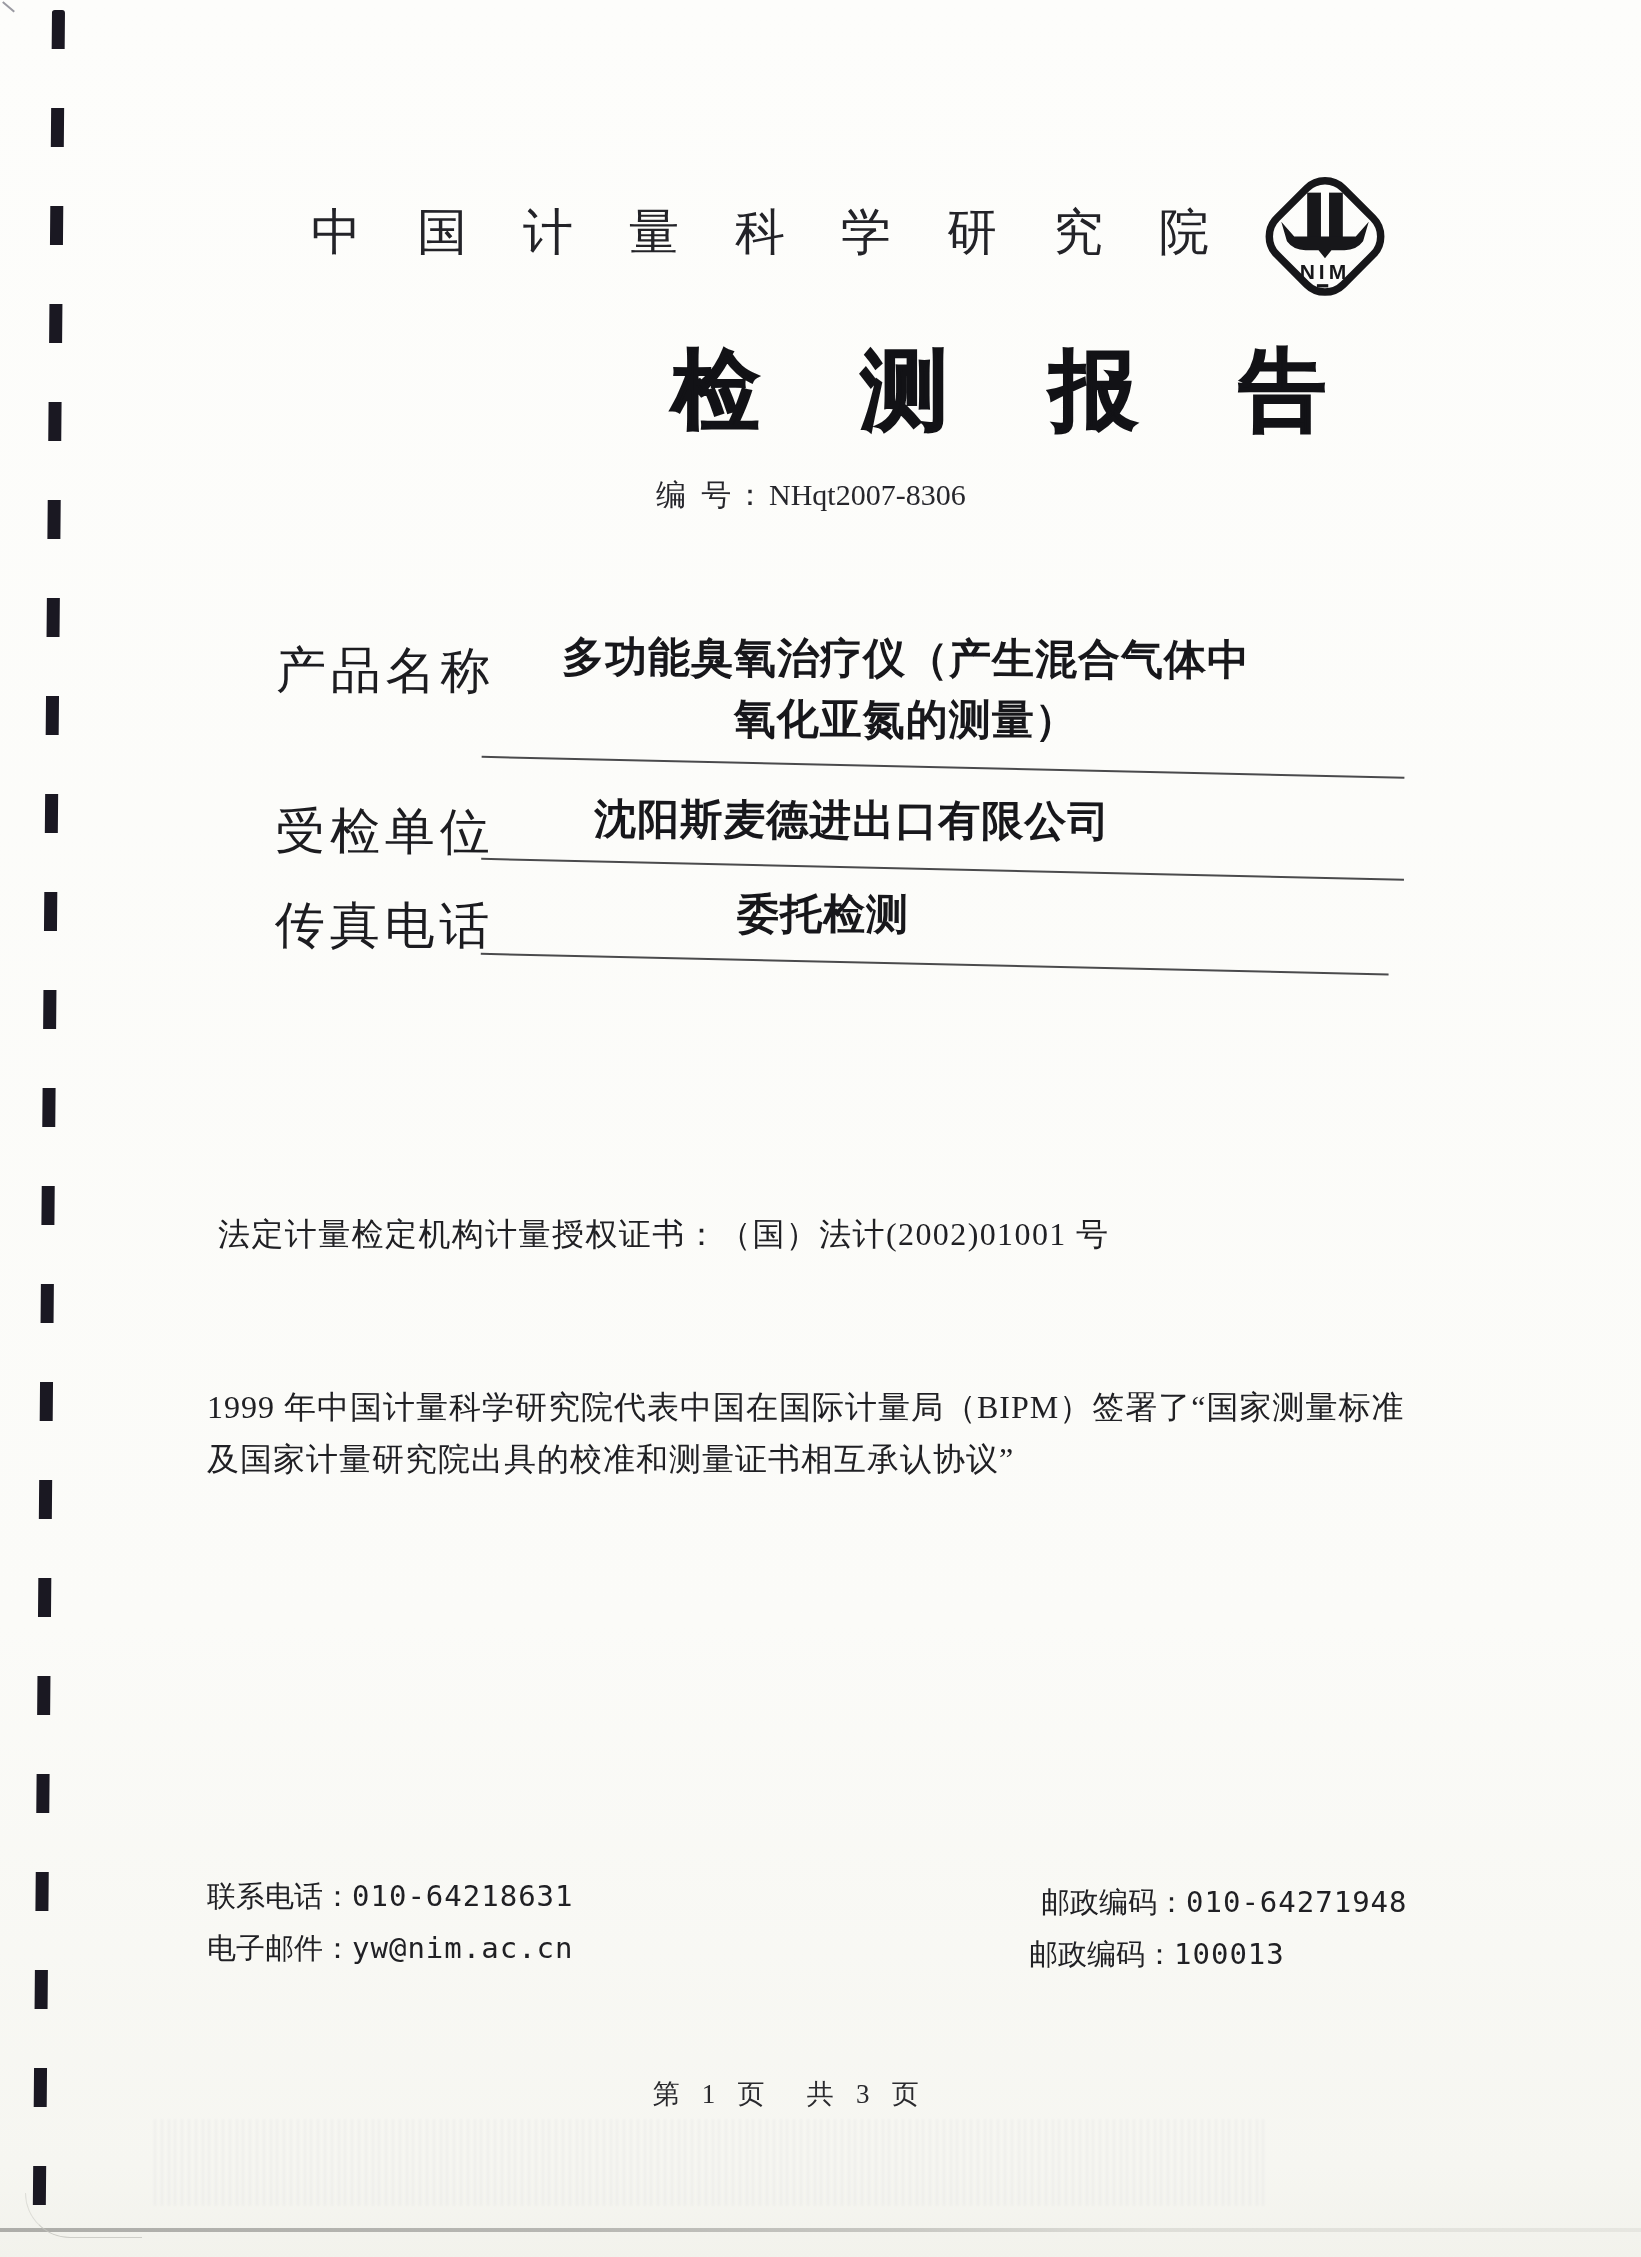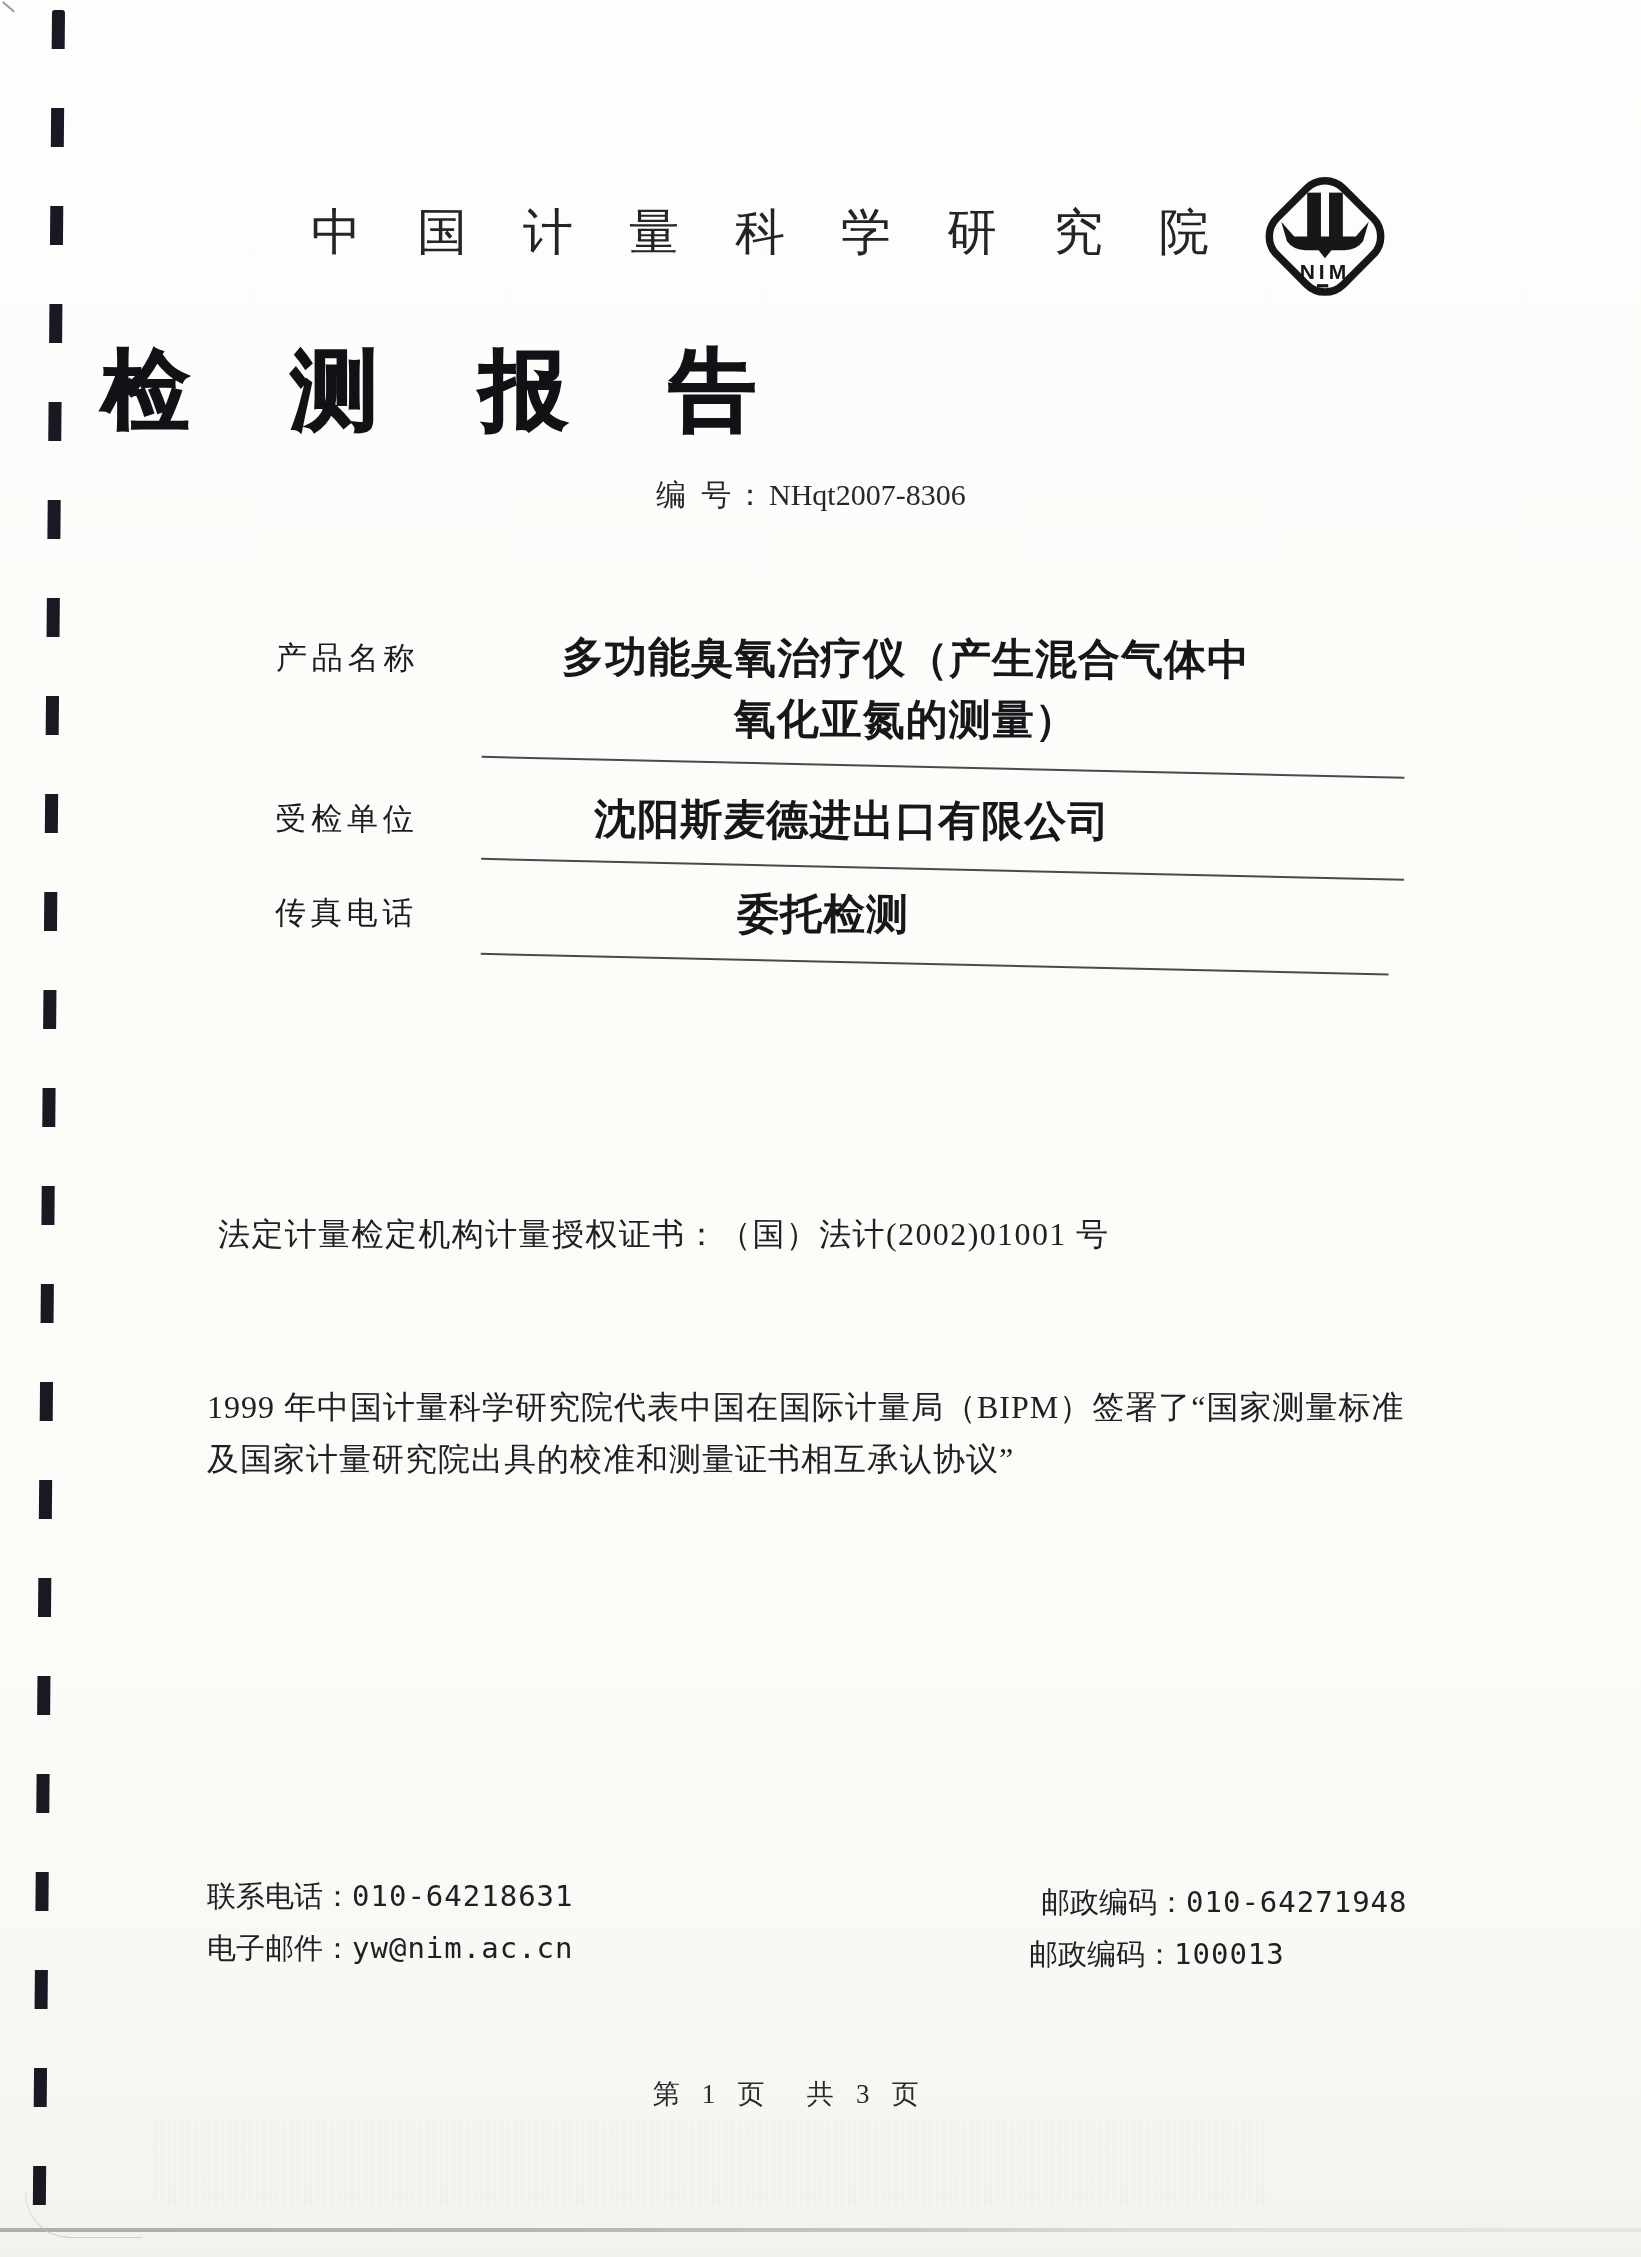--- a/index.html
+++ b/index.html
@@ -28,35 +28,35 @@
   }
   
   .org-name{
     position:absolute;left:311px;top:199px;
     font-size:50px;font-weight:500;letter-spacing:56px;white-space:nowrap;
     color:#232328;
   }
   .logo{position:absolute;left:1244px;top:153px;width:162px;height:170px;}
   
   .doc-title{
-    position:absolute;left:0;top:332px;width:1428px;text-align:left;
+    position:absolute;left:0;top:332px;width:1428px;text-align:right;
     font-size:87px;font-weight:900;letter-spacing:102px;text-indent:102px;
     white-space:nowrap;color:#121216;
     -webkit-text-stroke:1.9px #121216;
   }
   .report-no{
     position:absolute;left:0;top:475px;width:1641px;text-align:center;
     font-size:30px;color:#26262c;transform:translateX(-9.7px);
   }
   .report-no .lbl{letter-spacing:3.9px;}
   
   .fields{position:absolute;left:0;top:0;width:1641px;height:1062px;
     transform:rotate(0.25deg);transform-origin:290px 676px;}
   .field-label{
-    position:absolute;left:276px;font-size:31px;font-weight:500;
+    position:absolute;left:276px;font-size:50px;font-weight:500;
     letter-spacing:4.8px;color:#1c1c20;white-space:nowrap;
   }
   .field-value{
     position:absolute;font-size:42px;font-weight:600;color:#17171b;
     text-align:center;white-space:nowrap;letter-spacing:1px;
   }
   .rule{
     position:absolute;height:1.9px;background:#4a4a4c;
     transform:rotate(1.05deg);transform-origin:left center;
   }

